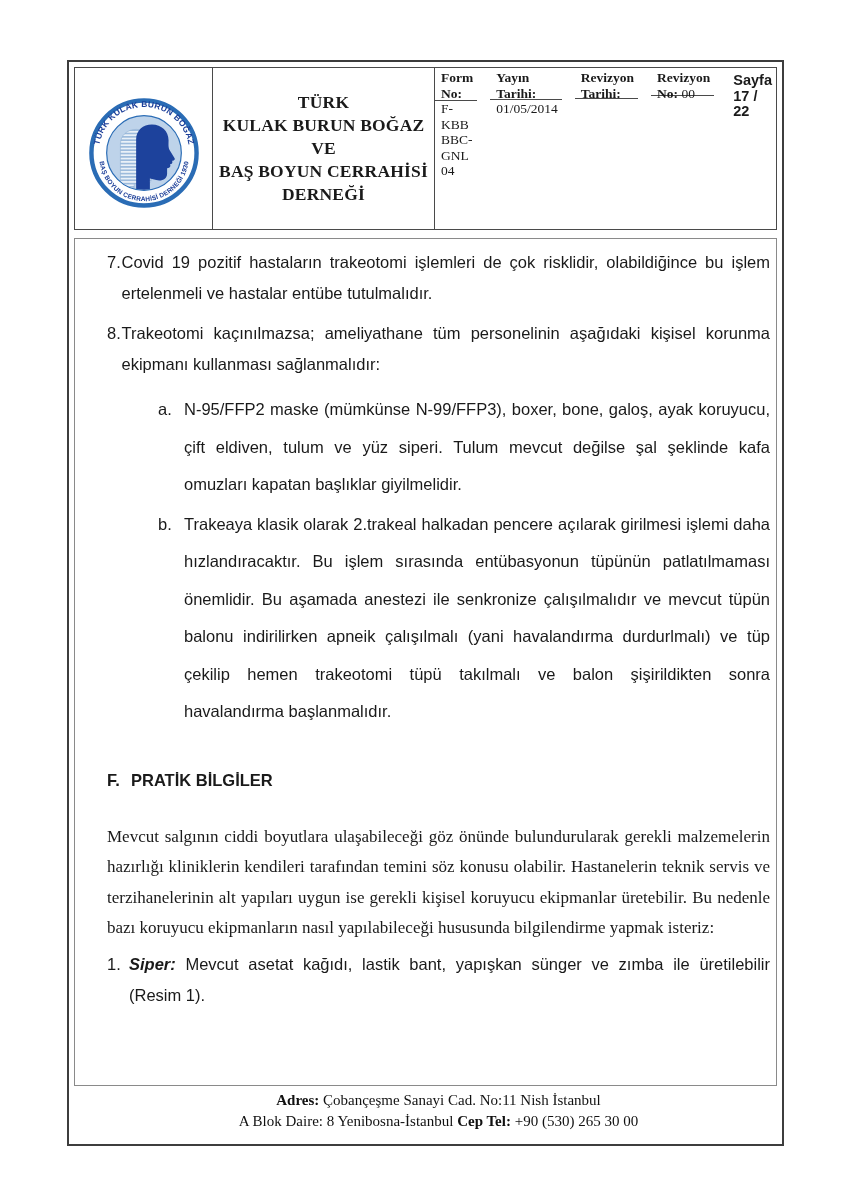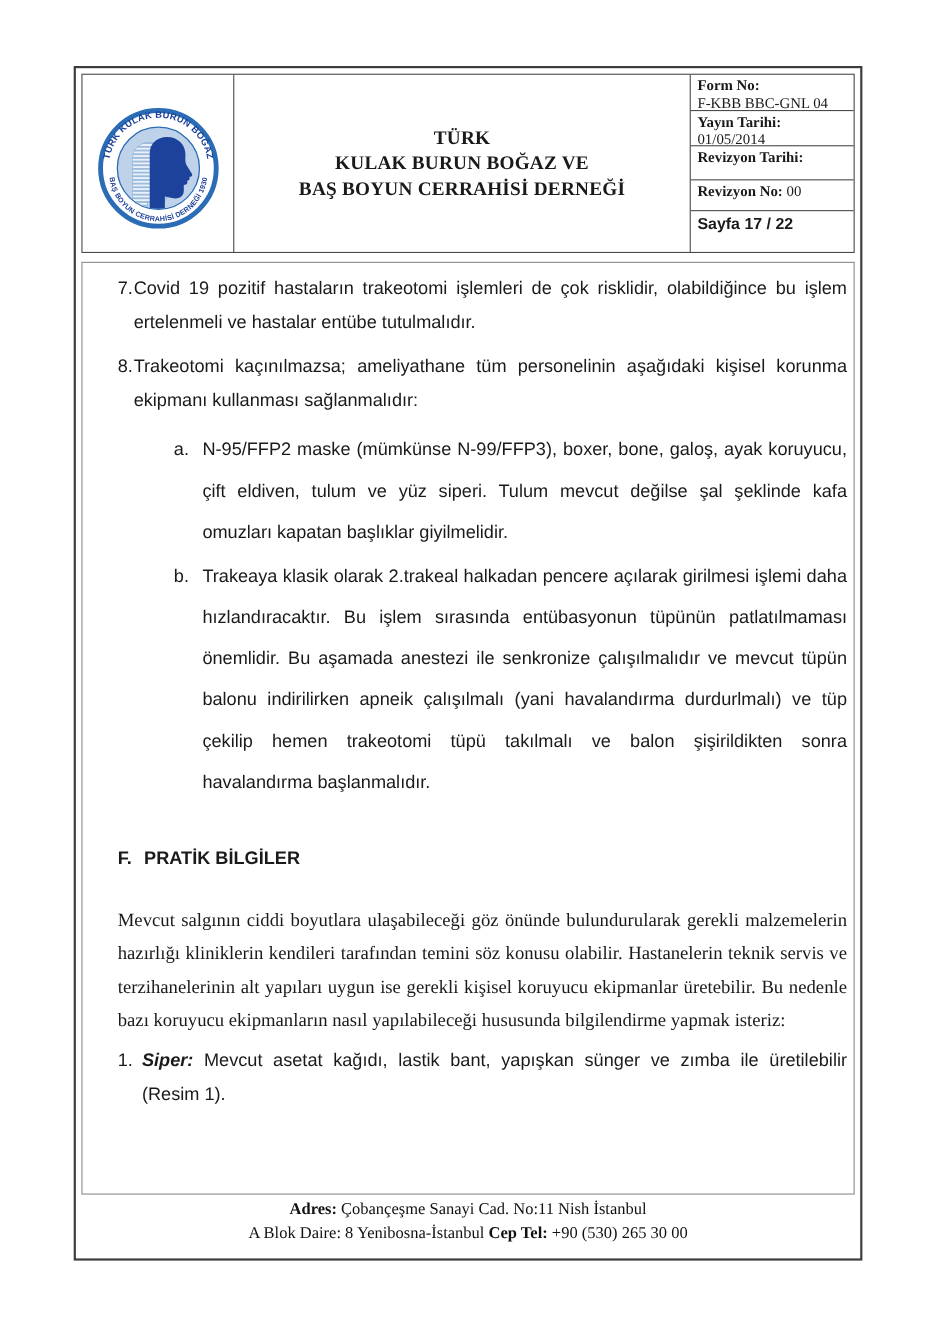--- a/index.html
+++ b/index.html
@@ -13,22 +13,22 @@
   
   .header-table{position:absolute;left:74px;top:67px;width:703px;height:163px;
                 border:1px solid #4a4a4a;box-sizing:border-box;display:flex;background:#fff;}
   .logo-cell{flex:0 0 137px;border-right:1px solid #4a4a4a;display:flex;
              align-items:flex-start;justify-content:center;}
   .logo-cell svg{margin-top:28px;}
   .title-cell{flex:1;border-right:1px solid #4a4a4a;display:flex;flex-direction:column;
               align-items:center;justify-content:center;text-align:center;}
   .title-cell .tl{font-family:"Liberation Serif",serif;font-weight:bold;font-size:17.5px;
                   line-height:23px;letter-spacing:.2px;}
-  .form-cell{flex:0 0 148px;display:flex;flex-direction:column;
-             font-family:"Liberation Serif",serif;font-size:13.5px;}
+  .form-cell{flex:0 0 148px;display:flex;flex-direction:row;
+             font-family:"Liberation Serif",serif;font-size:13.5px;gap:13px;}
   .form-row{border-bottom:1px solid #4a4a4a;padding:2px 4px 0 6px;line-height:15.5px;box-sizing:border-box;}
   .fr1{height:33px;} .fr2{height:32px;} .fr3{height:31px;} .fr4{height:28px;}
   .fr5{flex:1;border-bottom:none;padding-top:5px;font-family:"Liberation Sans",sans-serif;
        font-weight:bold;font-size:14.5px;}
   .form-row b{font-weight:bold;}
 
   
   .content-box{position:absolute;left:74px;top:238px;width:703px;height:848px;
                border:1px solid #8a8a8a;box-sizing:border-box;
                padding:8px 6px 0 32px;overflow:hidden;}
@@ -43,21 +43,21 @@
   .subb{margin-top:2px;}
   .fhead{display:flex;margin-top:34px;font-weight:bold;font-size:16.5px;line-height:31px;}
   .fhead .num{flex:0 0 24px;}
   .para{margin-top:26px;font-family:"Liberation Serif",serif;font-size:17px;
         line-height:30.5px;text-align:justify;}
   .li1{margin-top:5px;}
   .li1 .num{flex:0 0 22px;}
   .bi{font-weight:bold;font-style:italic;}
 
   
-  .footer{position:absolute;left:74px;top:1090px;width:703px;text-align:center;
+  .footer{position:absolute;left:87px;top:1090px;width:703px;text-align:center;
           font-family:"Liberation Serif",serif;font-size:15px;line-height:20.5px;color:#111;}
   .footer b{font-weight:bold;}
   .footer a{color:#4fa3bd;text-decoration:none;}
 </style>
 </head>
 <body>
 
 <div class="page">
   <div class="page-border"></div>
 

